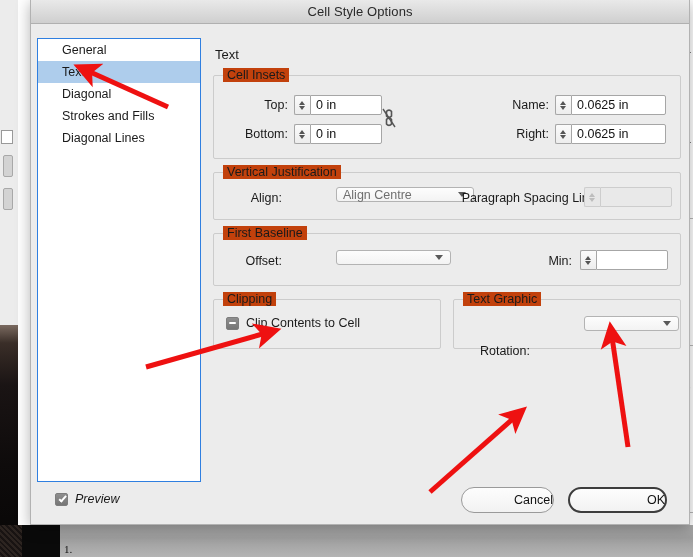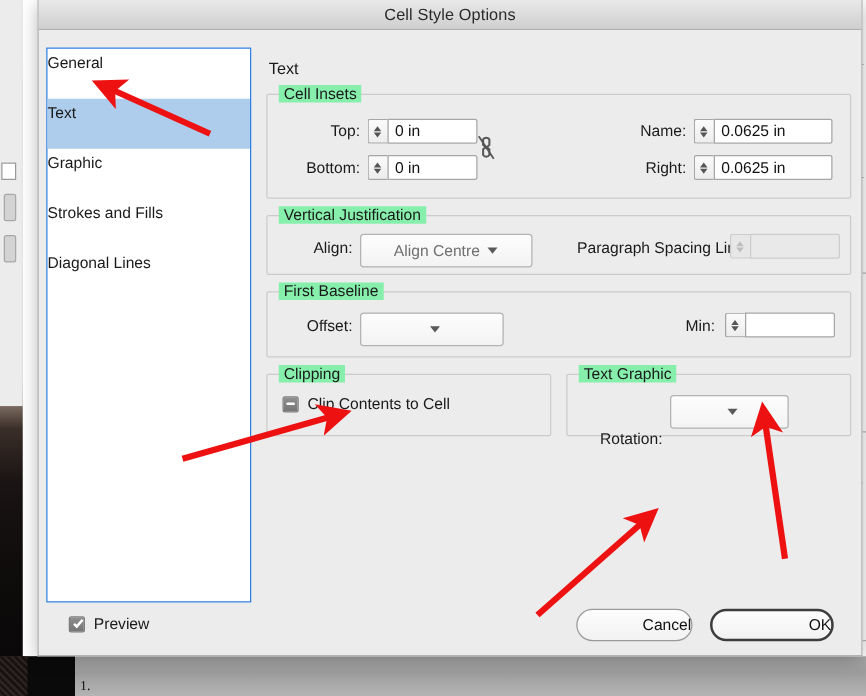--- a/index.html
+++ b/index.html
@@ -83,22 +83,22 @@
   .body { position: relative; width: 100%; height: 500px; }
 
   
   .sidebar {
     position: absolute; left: 6px; top: 14px;
     width: 164px; height: 444px;
     background: #ffffff;
     border: 1px solid #2f7fe0;
   }
   .side-item {
-    height: 40px; line-height: 22px;
-    padding-left: 0;
+    height: 22px; line-height: 22px;
+    padding-left: 24px;
     font-size: 12.5px; color: #1a1a1a;
     white-space: nowrap;
   }
   .side-item.selected { background: #aecdec; }
 
   
   .pane { position: absolute; left: 182px; top: 12px; right: 8px; }
 
   .row-style {
     display: flex; align-items: center; height: 20px; margin-bottom: 4px;
@@ -123,21 +123,21 @@
     margin-top: 11px; margin-left: 2px; font-size: 13px; color: #1a1a1a;
   }
 
   
   .group {
     position: relative; border: 1px solid #cccccc; border-radius: 2px;
     margin-top: 13px; background: transparent;
   }
   .group > legend, .group .glabel {
     position: absolute; top: -8px; left: 9px;
-    background: #86efac; padding: 0 4px;
+    background: #c2410c; padding: 0 4px;
     font-size: 12.5px; color: #1a1a1a;
   }
 
   .fld-label { font-size: 12.5px; color: #1a1a1a; text-align: right; }
 
   
   .stepbox { display: inline-flex; align-items: stretch; height: 20px; vertical-align: middle; }
   .stepper {
     width: 16px; border: 1px solid #a6a6a6; border-right: none;
     background: linear-gradient(180deg,#fbfbfb,#ededed);
@@ -158,25 +158,26 @@
   .stepfield {
     border: 1px solid #a6a6a6; background: #fff;
     border-radius: 0 2px 2px 0;
     font-size: 12.5px; color: #111; line-height: 18px; padding: 0 5px;
     white-space: nowrap; overflow: hidden;
   }
   .stepfield.disabled { background: #e9e9e9; border-color: #cdcdcd; color: #9a9a9a; }
 
   
   .combo {
-    display: inline-flex; align-items: center; justify-content: center;
-    height: 27px; border: 1px solid #b3b3b3; border-radius: 3px;
+    display: inline-flex; align-items: center; justify-content: space-between;
+    height: 15px; border: 1px solid #b3b3b3; border-radius: 3px;
     background: linear-gradient(180deg,#fdfdfd,#f3f3f3);
     font-size: 12.5px; color: #6f6f6f; padding: 0 6px 0 6px;
     vertical-align: middle;
+    margin-left: 48px;
   }
   .combo .cval { overflow: hidden; white-space: nowrap; }
   .combo .carat { width: 9px; height: 6px; position: relative; margin-left: 6px; }
   .combo .carat::before {
     content:""; position:absolute; left:0; top:0;
     border-left: 4.5px solid transparent; border-right: 4.5px solid transparent;
     border-top: 5px solid #5a5a5a;
   }
 
   
@@ -197,21 +198,21 @@
   }
 
   
   .bottombar {
     position: absolute; left: 0; bottom: 0; width: 100%; height: 44px;
   }
   .preview-wrap {
     position: absolute; left: 24px; top: 12px;
     display: flex; align-items: center; gap: 7px;
   }
-  .preview-label { font-size: 12.5px; color: #1a1a1a; }
+  .preview-label { font-size: 12.5px; color: #1a1a1a; font-style: italic; }
   .btn {
     position: absolute; top: 7px; height: 26px;
     border-radius: 13px; background: linear-gradient(180deg,#fdfdfd,#f2f2f2);
     border: 1px solid #9a9a9a;
     display: flex; align-items: center; justify-content: flex-end;
     font-size: 12.5px; color: #111;
   }
   .btn.cancel { right: 135px; width: 93px; }
   .btn.ok { right: 22px; width: 99px; border: 2px solid #3d3d3d; }
 
@@ -255,21 +256,21 @@
 
     <div class="titlebar">
       <div class="title">Cell Style Options</div>
     </div>
 
     <div class="body">
 
       <div class="sidebar">
         <div class="side-item"><span>General</span></div>
         <div class="side-item selected"><span>Text</span></div>
-        <div class="side-item"><span>Graphic</span></div>
+        <div class="side-item"><span>Diagonal</span></div>
         <div class="side-item"><span>Strokes and Fills</span></div>
         <div class="side-item"><span>Diagonal Lines</span></div>
       </div>
 
       <div class="pane">
 
 
 
         <div class="section-title">Text</div>
 

